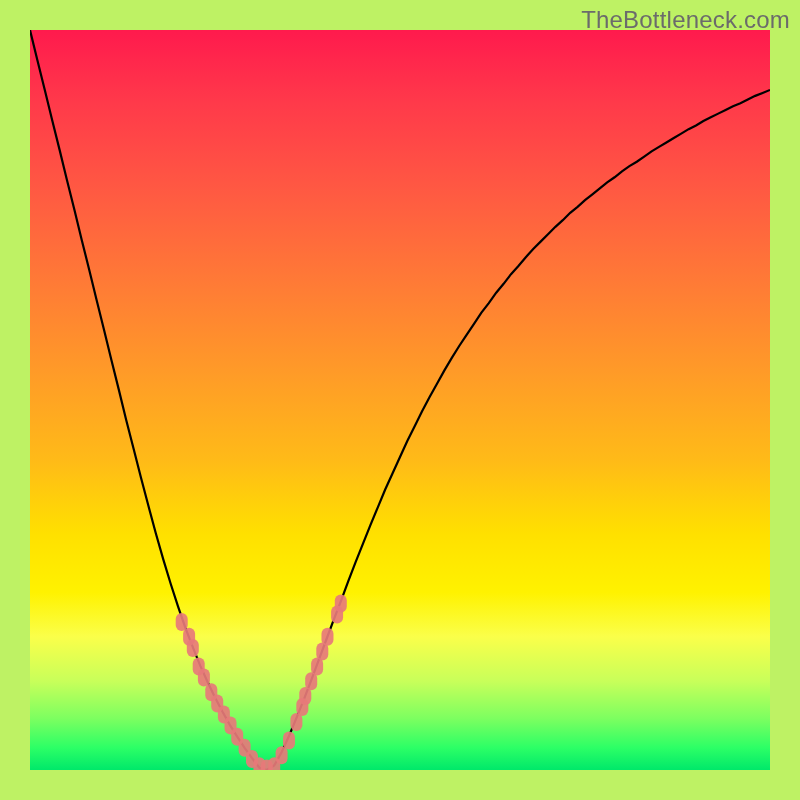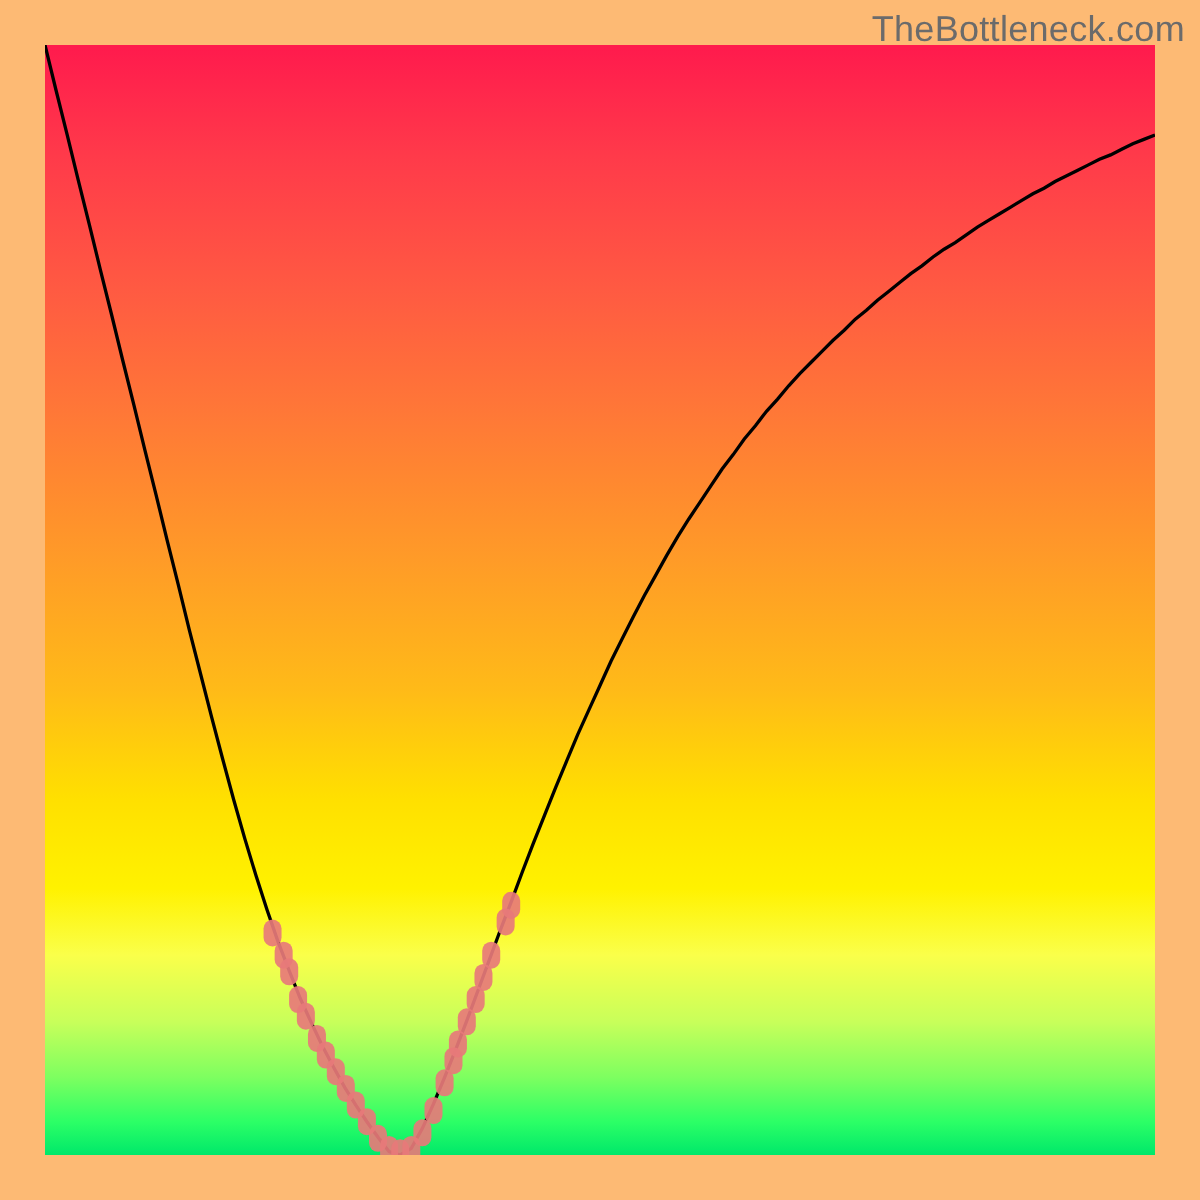--- a/index.html
+++ b/index.html
@@ -10,21 +10,21 @@
     background: #000;
     overflow: hidden;
     font-family: Arial, Helvetica, sans-serif;
   }
   .frame {
     position: absolute;
     left: 0;
     top: 0;
     width: 800px;
     height: 800px;
-    background: #fdba74;
+    background: #bef264;
   }
   .plot {
     position: absolute;
     left: 30px;
     top: 30px;
     width: 740px;
     height: 740px;
     
     background: linear-gradient(
       to bottom,

